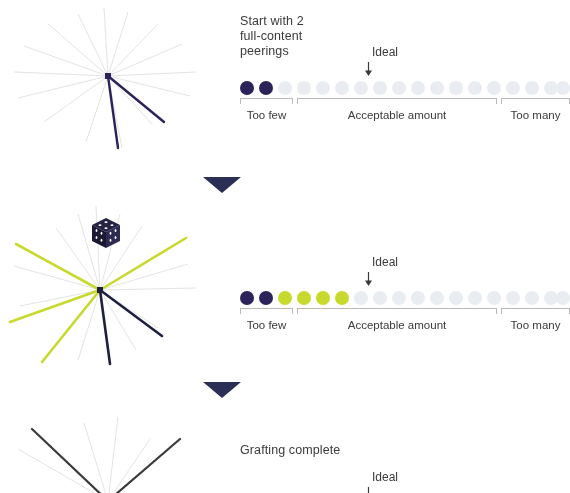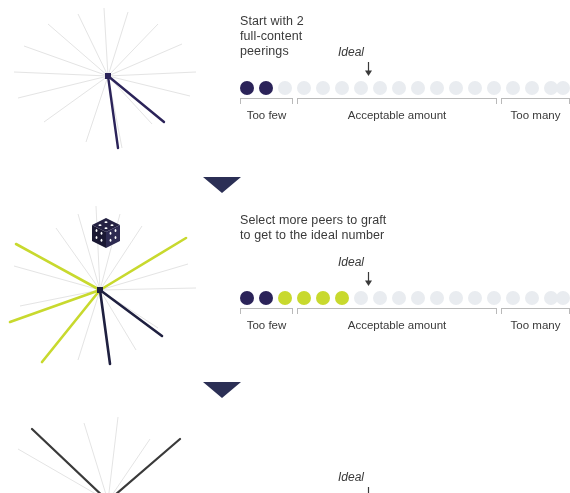--- a/index.html
+++ b/index.html
@@ -62,22 +62,21 @@
     padding: 0;
   }
   .panel-1 .caption { position: absolute; left: 0; top: 14px; }
   .panel-2 .caption { position: absolute; left: 0; top: 13px; }
   .panel-3 .caption { position: absolute; left: 0; top: 38px; }
 
   
   .ideal {
     position: absolute;
     width: 60px;
-    text-align: left;
-    font-style: italic;
+    text-align: right;
   }
   .ideal-label {
     font-size: 12px;
     color: #3a3a3a;
     line-height: 14px;
   }
   .ideal-arrow {
     display: block;
     margin: 2px auto 0 auto;
   }
@@ -274,22 +273,20 @@
             <ellipse cx="18.5" cy="15.2" rx="0.9" ry="1.5"></ellipse>
             <ellipse cx="23.5" cy="12.5" rx="0.9" ry="1.5"></ellipse>
             <ellipse cx="18.5" cy="22.2" rx="0.9" ry="1.5"></ellipse>
             <ellipse cx="23.5" cy="19.5" rx="0.9" ry="1.5"></ellipse>
           </g>
         </g>
       </svg>
     </div>
 
     <div class="content">
-      <p class="caption">Select more peers to graft
-to get to the ideal number</p>
 
       <div class="ideal" style="left:98px; top:52px;">
         <span class="ideal-label">Ideal</span>
         <svg class="ideal-arrow" width="9" height="14" viewBox="0 0 9 14">
           <line x1="4.5" y1="0" x2="4.5" y2="10" stroke="#3a3a3a" stroke-width="1.2"></line>
           <polygon points="4.5,14 1,8.5 8,8.5" fill="#3a3a3a"></polygon>
         </svg>
       </div>
 
       <div class="scale" style="top:90px;">
@@ -344,20 +341,21 @@
           <line x1="108" y1="96" x2="150" y2="34"></line>
         </g>
         <g stroke="#3a3a3a" stroke-width="2.2" stroke-linecap="round">
           <line x1="108" y1="96" x2="32" y2="24"></line>
           <line x1="108" y1="96" x2="180" y2="34"></line>
         </g>
       </svg>
     </div>
 
     <div class="content" style="height:88px;">
+      <p class="caption">Grafting complete</p>
 
       <div class="ideal" style="left:98px; top:62px;">
         <span class="ideal-label">Ideal</span>
         <svg class="ideal-arrow" width="9" height="14" viewBox="0 0 9 14">
           <line x1="4.5" y1="0" x2="4.5" y2="10" stroke="#3a3a3a" stroke-width="1.2"></line>
           <polygon points="4.5,14 1,8.5 8,8.5" fill="#3a3a3a"></polygon>
         </svg>
       </div>
     </div>
   </div>

